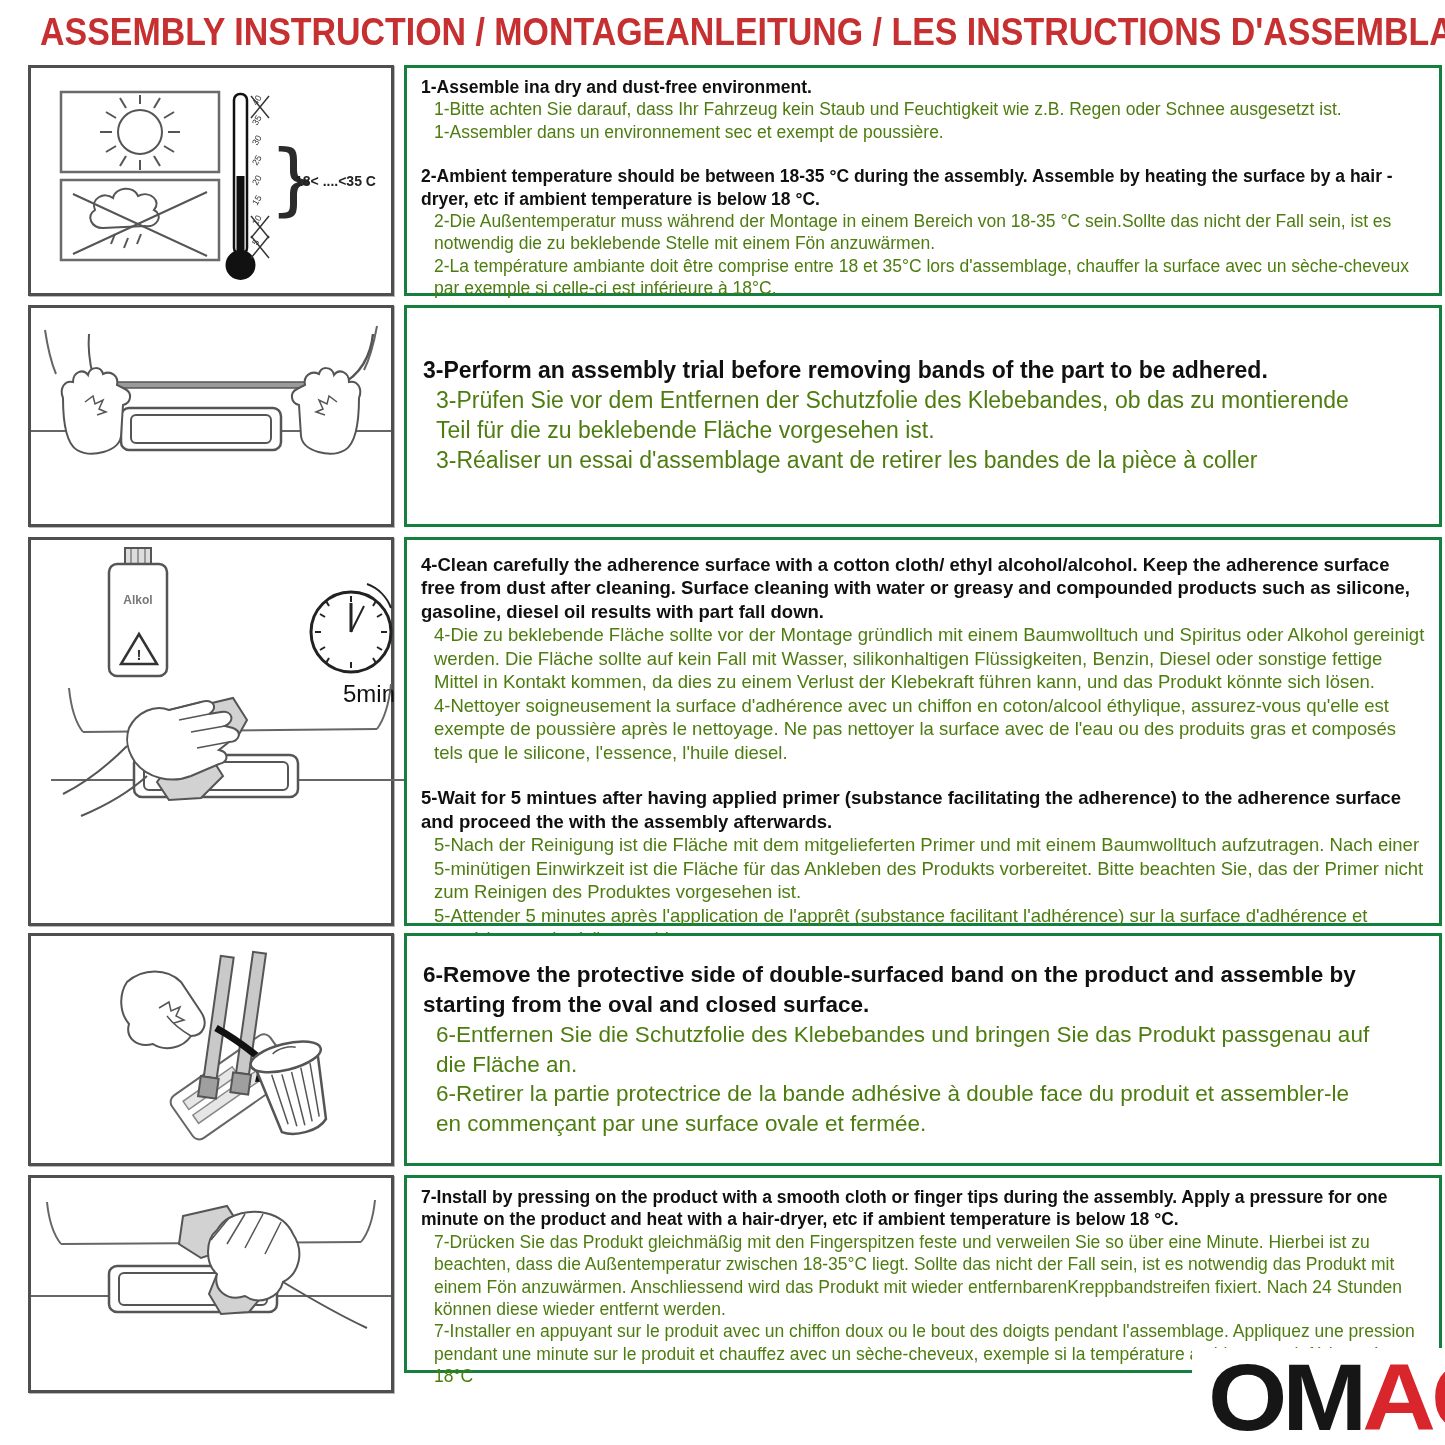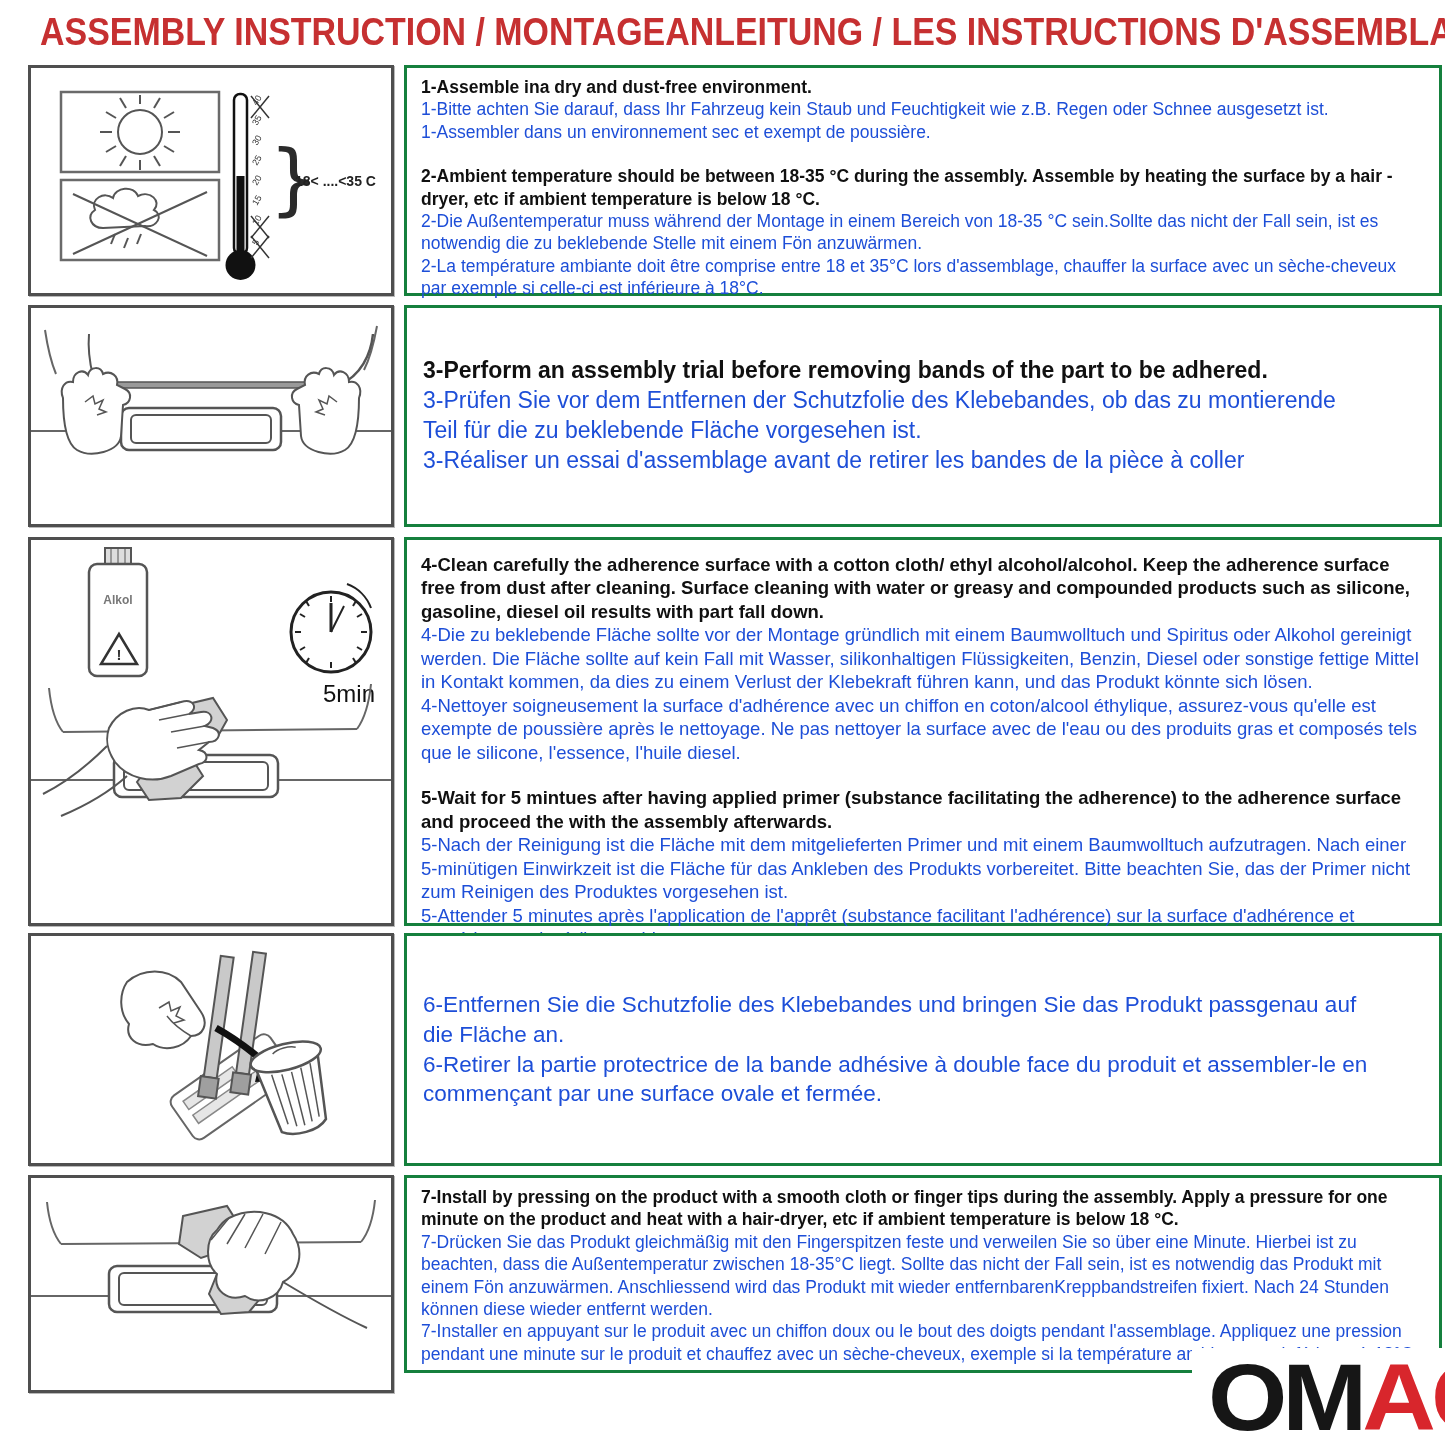--- a/index.html
+++ b/index.html
@@ -7,34 +7,34 @@
         font-family:"Liberation Sans",sans-serif;color:#2e2e2e;}
   .page-title{position:absolute;left:40px;top:10px;font-size:39px;font-weight:bold;
         color:#c63031;white-space:nowrap;transform:scaleX(0.87);transform-origin:left top;
         letter-spacing:0px;}
   .art-box{position:absolute;left:28px;width:366px;background:#fff;
         border:3px solid #4f4f4f;box-sizing:border-box;box-shadow:1px 1px 0 #b9b9b9;}
   .text-box{position:absolute;left:404px;width:1038px;background:#fff;
         border:3px solid #15803d;box-sizing:border-box;}
   .r1-art,.r1-text{top:65px;height:231px;}
   .r2-art,.r2-text{top:305px;height:222px;}
-  .r3-art,.r3-text{top:537px;height:389px;}
+  .r3-art,.r3-text{top:537px;height:389px;padding-left:20px;}
   .r4-art,.r4-text{top:933px;height:233px;}
   .r5-art{top:1175px;height:218px;}
   .r5-text{top:1175px;height:198px;}
   .pad-sm{padding:8px 14px;}
   .pad-md{padding:13px 14px;}
   .center-v{display:flex;flex-direction:column;justify-content:center;padding:0 16px;}
   p{margin:0;}
   .t-sm{font-size:17.5px;line-height:1.28;}
   .t-md{font-size:18.5px;line-height:1.27;}
   .t-lg{font-size:23px;line-height:1.3;}
   .t-lg4{font-size:22.5px;line-height:1.32;}
   .bold{font-weight:bold;color:#101010;}
-  .norm{color:#1d4ed8;}
+  .norm{color:#4d7c0f;margin-left:13px;}
   .gap-top{margin-top:22px;}
   .maxw940{max-width:940px;}
   .maxw950{max-width:950px;}
   svg{display:block;}
   .brand{position:absolute;left:1192px;top:1348px;height:97px;background:#fff;
         padding-left:16px;display:flex;align-items:center;white-space:nowrap;}
   .brand-text{font-size:102px;font-weight:bold;letter-spacing:-5px;line-height:1;
         transform:scaleY(0.93);}
   .brand-om{color:#161616;}
   .brand-ac{color:#d8262c;}
@@ -239,20 +239,21 @@
             <line x1="274" y1="134" x2="272" y2="189"></line>
           <line x1="284" y1="132" x2="280" y2="186"></line>
         </g>
         <ellipse cx="262" cy="120" rx="36" ry="13" stroke-width="2.5"></ellipse>
         <path d="M250,114 C256,110 268,110 274,113" stroke-width="1.5" fill="none"></path>
       </g>
     </svg>
   </div>
   <div class="text-box r4-text center-v">
     <div class="maxw950">
+      <p class="t-lg4 bold">6-Remove the protective side of double-surfaced band on the product and assemble by starting from the oval and closed surface.</p>
       <p class="t-lg4 norm">6-Entfernen Sie die Schutzfolie des Klebebandes und bringen Sie das Produkt passgenau auf die Fläche an.</p>
       <p class="t-lg4 norm">6-Retirer la partie protectrice de la bande adhésive à double face du produit et assembler-le en commençant par une surface ovale et fermée.</p>
     </div>
   </div>
 
   <div class="art-box r5-art">
     <svg width="360" height="212" viewBox="0 0 360 212">
       <g stroke="#666" stroke-width="2" fill="none">
         <path d="M16,24 C18,44 22,56 30,66"></path>
         <path d="M344,22 C342,42 338,54 330,64"></path>

